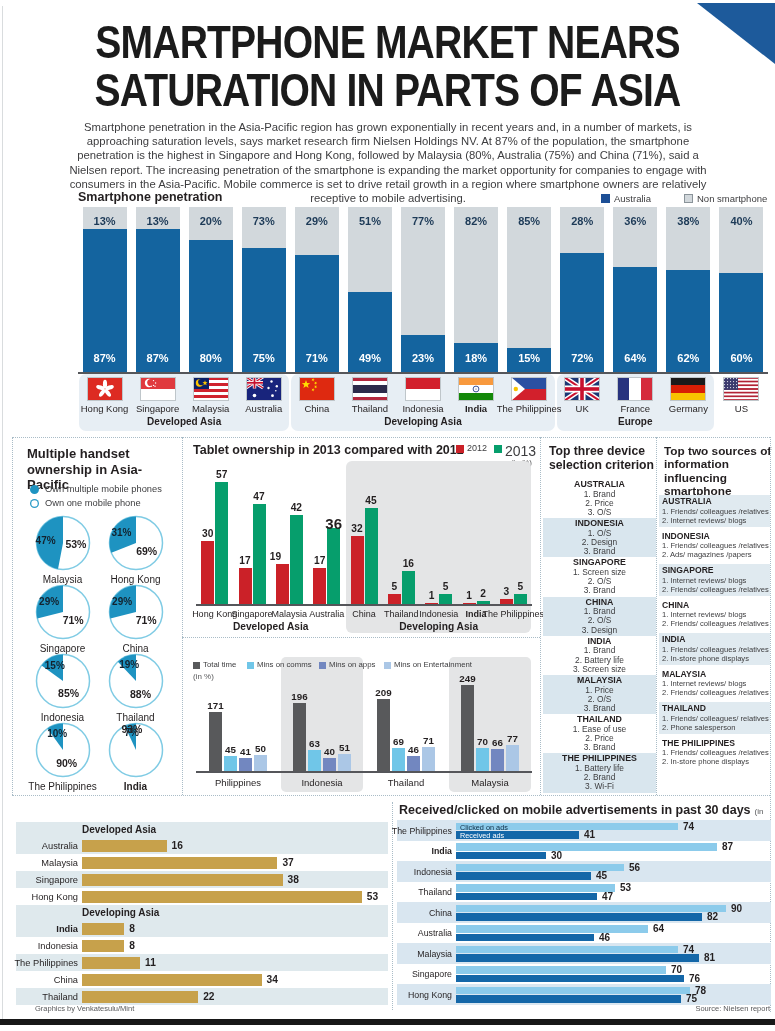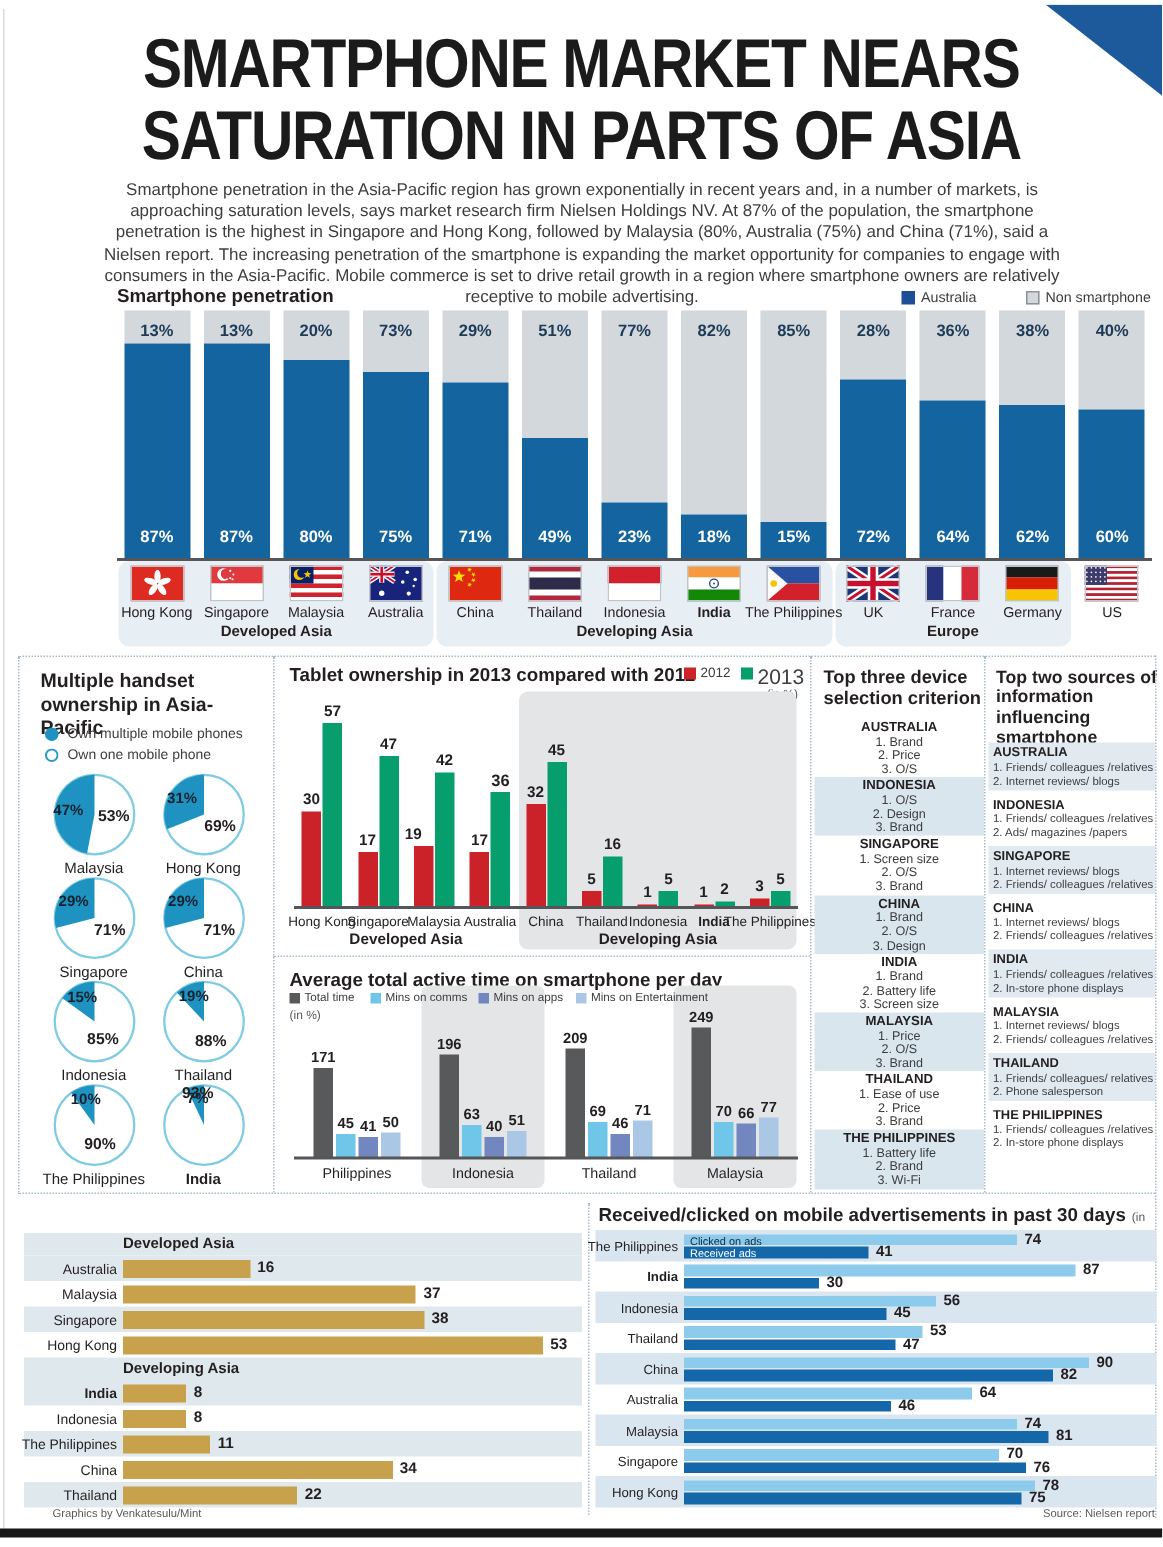--- a/index.html
+++ b/index.html
@@ -39,21 +39,20 @@
     <div>SMARTPHONE MARKET NEARS</div>
     <div>SATURATION IN PARTS OF ASIA</div>
   </div>
 
   <div class="intro">Smartphone penetration in the Asia-Pacific region has grown exponentially in recent years and, in a number of markets, is approaching saturation levels, says market research firm Nielsen Holdings NV. At 87% of the population, the smartphone penetration is the highest in Singapore and Hong Kong, followed by Malaysia (80%, Australia (75%) and China (71%), said a Nielsen report. The increasing penetration of the smartphone is expanding the market opportunity for companies to engage with consumers in the Asia-Pacific. Mobile commerce is set to drive retail growth in a region where smartphone owners are relatively receptive to mobile advertising.</div>
 
   <div class="sec-title pen-title">Smartphone penetration</div>
   <div class="sec-title handset-title">Multiple handset ownership in Asia-Pacific</div>
   <div class="sec-title tablet-title">Tablet ownership in 2013 compared with 2012</div>
   <div class="unit-abs tablet-unit">(in %)</div>
-  <div class="sec-title activetime-title">Average total active time on smartphone per day</div>
   <div class="unit-abs at-unit">(in %)</div>
   <div class="sec-title criteria-title">Top three device selection criterion</div>
   <div class="sec-title sources-title">Top two sources of information influencing smartphone purchases</div>
   <div class="sec-title ads-title"><span>Received/clicked on mobile advertisements in past 30 days</span><span class="unit">(in %)</span></div>
 
   <div class="dot-h" style="left:12px;top:437px;width:758px;"></div>
   <div class="dot-h" style="left:12px;top:795px;width:758px;"></div>
   <div class="dot-h" style="left:182px;top:637px;width:358px;"></div>
   <div class="dot-v" style="left:12px;top:437px;height:358px;"></div>
   <div class="dot-v" style="left:182px;top:437px;height:358px;"></div>
@@ -366,21 +365,21 @@
       <div style="position: absolute; left: 246.5px; top: 490.95px; width: 25px; text-align: center; font-weight: bold; font-size: 10.2px; color: rgb(35, 31, 32);">47</div>
       <div style="position: absolute; left: 220px; top: 609px; width: 64px; text-align: center; font-size: 9px; color: rgb(35, 31, 32);">Singapore</div>
       <div style="position: absolute; left: 275.833px; top: 564.15px; width: 13px; height: 40.85px; background: rgb(203, 33, 40);"></div>
       <div style="position: absolute; left: 289.833px; top: 514.7px; width: 13px; height: 90.3px; background: rgb(6, 158, 108);"></div>
       <div style="position: absolute; left: 269.833px; top: 551.15px; width: 25px; font-weight: bold; font-size: 10.2px; color: rgb(35, 31, 32);">19</div>
       <div style="position: absolute; left: 283.833px; top: 501.7px; width: 25px; text-align: center; font-weight: bold; font-size: 10.2px; color: rgb(35, 31, 32);">42</div>
       <div style="position: absolute; left: 257.333px; top: 609px; width: 64px; text-align: center; font-size: 9px; color: rgb(35, 31, 32);">Malaysia</div>
       <div style="position: absolute; left: 313.167px; top: 568.45px; width: 13px; height: 36.55px; background: rgb(203, 33, 40);"></div>
       <div style="position: absolute; left: 327.167px; top: 527.6px; width: 13px; height: 77.4px; background: rgb(6, 158, 108);"></div>
       <div style="position: absolute; left: 307.167px; top: 555.45px; width: 25px; text-align: center; font-weight: bold; font-size: 10.2px; color: rgb(35, 31, 32);">17</div>
-      <div style="position: absolute; left: 321.167px; top: 514.6px; width: 25px; text-align: center; font-weight: bold; font-size: 11px; color: rgb(35, 31, 32);">36</div>
+      <div style="position: absolute; left: 321.167px; top: 514.6px; width: 25px; text-align: center; font-weight: bold; font-size: 15px; color: rgb(35, 31, 32);">36</div>
       <div style="position: absolute; left: 294.667px; top: 609px; width: 64px; text-align: center; font-size: 9px; color: rgb(35, 31, 32);">Australia</div>
       <div style="position: absolute; left: 350.5px; top: 536.2px; width: 13px; height: 68.8px; background: rgb(203, 33, 40);"></div>
       <div style="position: absolute; left: 364.5px; top: 508.25px; width: 13px; height: 96.75px; background: rgb(6, 158, 108);"></div>
       <div style="position: absolute; left: 344.5px; top: 523.2px; width: 25px; text-align: center; font-weight: bold; font-size: 10.2px; color: rgb(35, 31, 32);">32</div>
       <div style="position: absolute; left: 358.5px; top: 495.25px; width: 25px; text-align: center; font-weight: bold; font-size: 10.2px; color: rgb(35, 31, 32);">45</div>
       <div style="position: absolute; left: 332px; top: 609px; width: 64px; text-align: center; font-size: 9px; color: rgb(35, 31, 32);">China</div>
       <div style="position: absolute; left: 387.833px; top: 594.25px; width: 13px; height: 10.75px; background: rgb(203, 33, 40);"></div>
       <div style="position: absolute; left: 401.833px; top: 570.6px; width: 13px; height: 34.4px; background: rgb(6, 158, 108);"></div>
       <div style="position: absolute; left: 381.833px; top: 581.25px; width: 25px; text-align: center; font-weight: bold; font-size: 10.2px; color: rgb(35, 31, 32);">5</div>
       <div style="position: absolute; left: 395.833px; top: 557.6px; width: 25px; text-align: center; font-weight: bold; font-size: 10.2px; color: rgb(35, 31, 32);">16</div>

